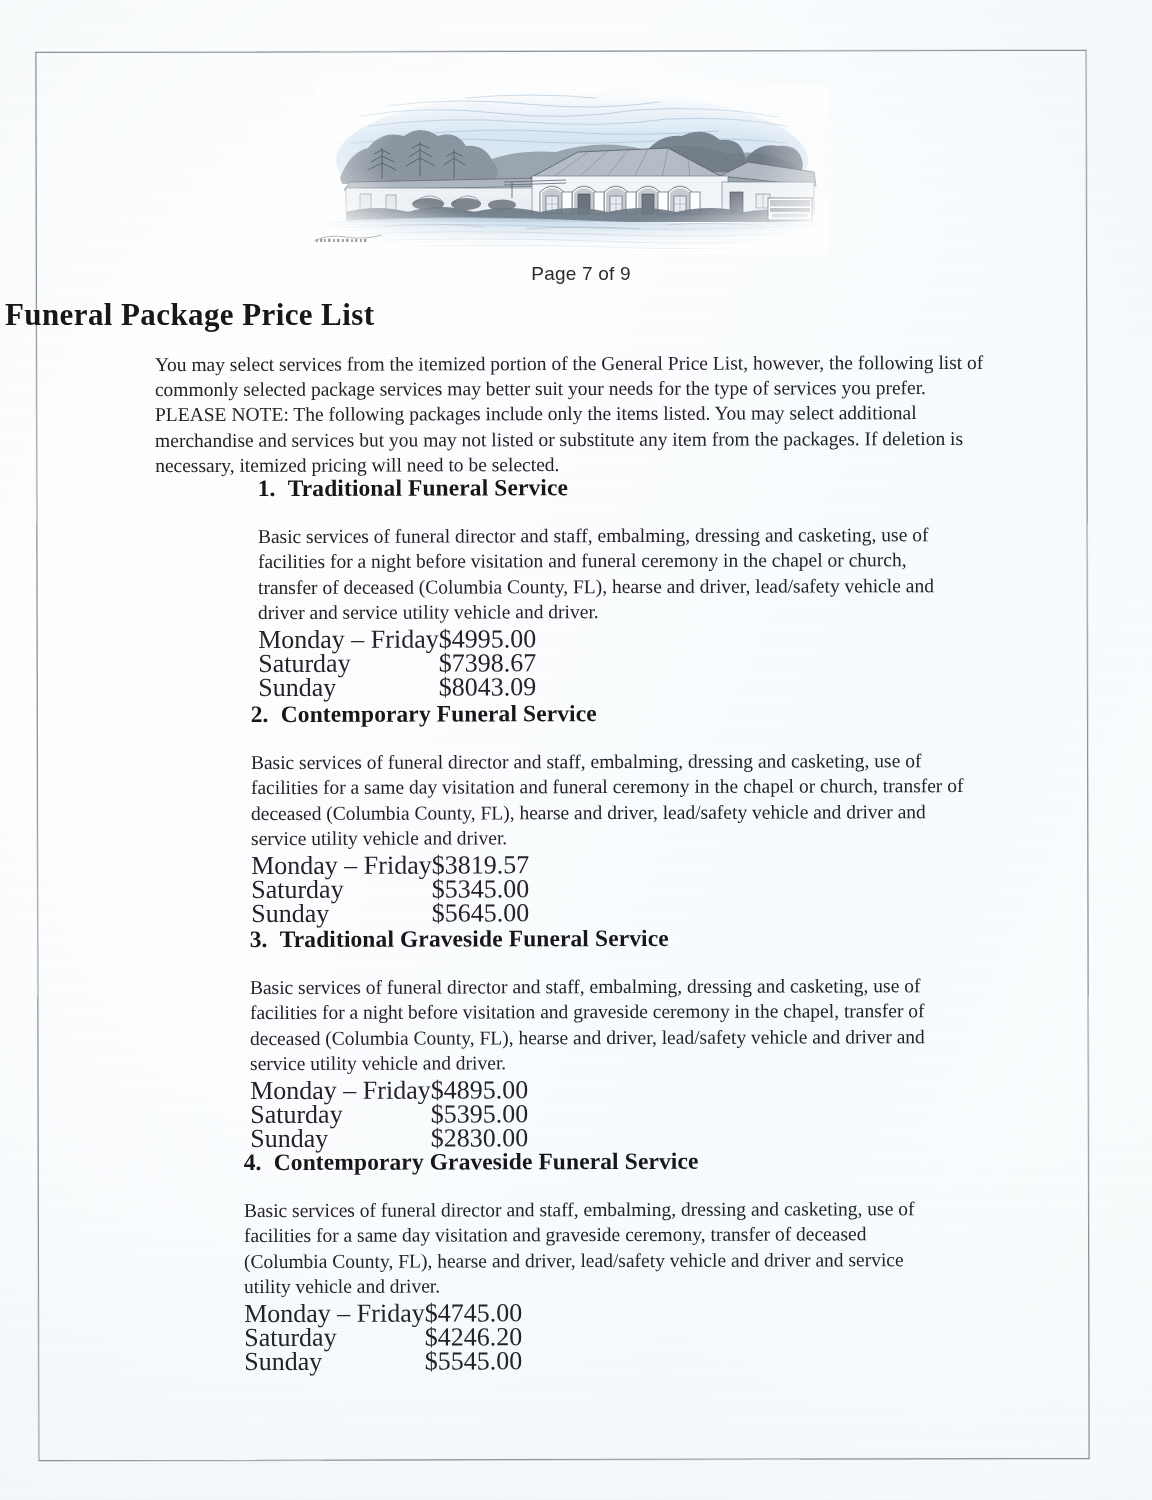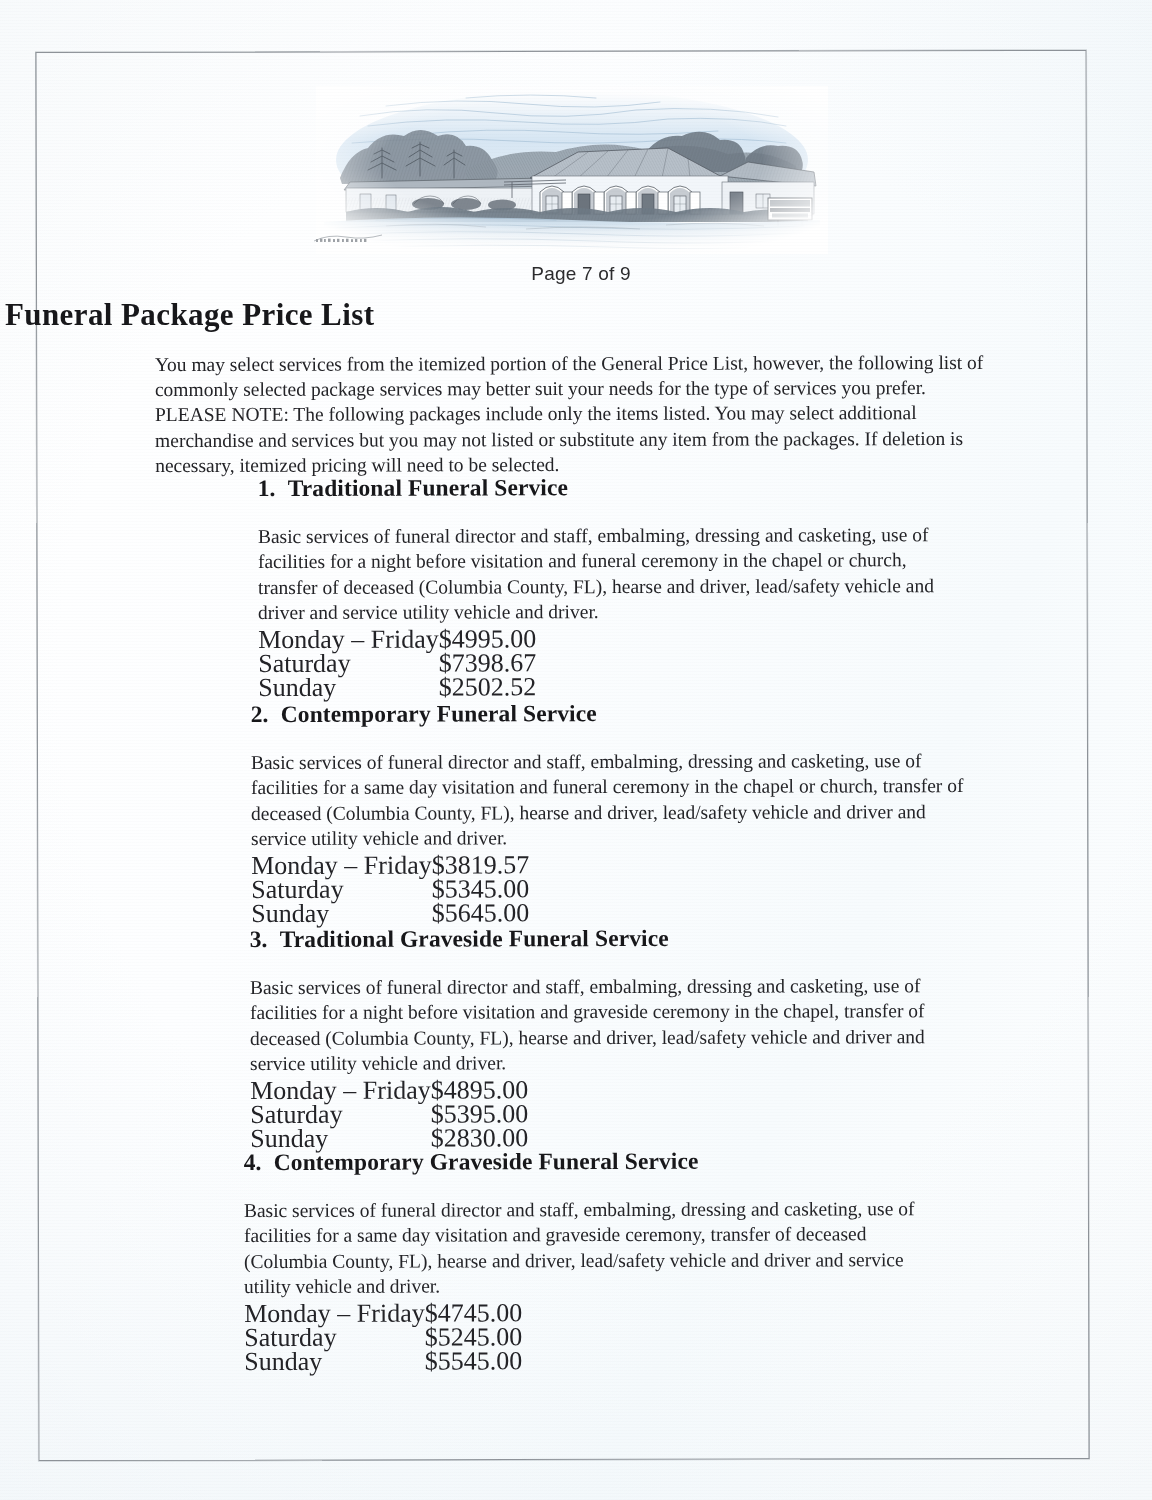--- a/index.html
+++ b/index.html
@@ -428,21 +428,21 @@
           <tr>
             <td class="price-day">Monday – Friday</td>
             <td class="price-amount">$4995.00</td>
           </tr>
           <tr>
             <td class="price-day">Saturday</td>
             <td class="price-amount">$7398.67</td>
           </tr>
           <tr>
             <td class="price-day">Sunday</td>
-            <td class="price-amount">$2502.52</td>
+            <td class="price-amount">$8043.09</td>
           </tr>
         </tbody>
       </table>
     </section>
 
     <section class="package" id="package-2">
       <h2 class="package-heading">
         <span class="package-number">2.</span>
         <span class="package-title">Contemporary Funeral Service</span>
       </h2>
@@ -496,21 +496,21 @@
       </h2>
       <p class="package-body">Basic services of funeral director and staff, embalming, dressing and casketing, use of facilities for a same day visitation and graveside ceremony, transfer of deceased (Columbia County, FL), hearse and driver, lead/safety vehicle and driver and service utility vehicle and driver.</p>
       <table class="price-table">
         <tbody>
           <tr>
             <td class="price-day">Monday – Friday</td>
             <td class="price-amount">$4745.00</td>
           </tr>
           <tr>
             <td class="price-day">Saturday</td>
-            <td class="price-amount">$5245.00</td>
+            <td class="price-amount">$4246.20</td>
           </tr>
           <tr>
             <td class="price-day">Sunday</td>
             <td class="price-amount">$5545.00</td>
           </tr>
         </tbody>
       </table>
     </section>
 
   </div>

